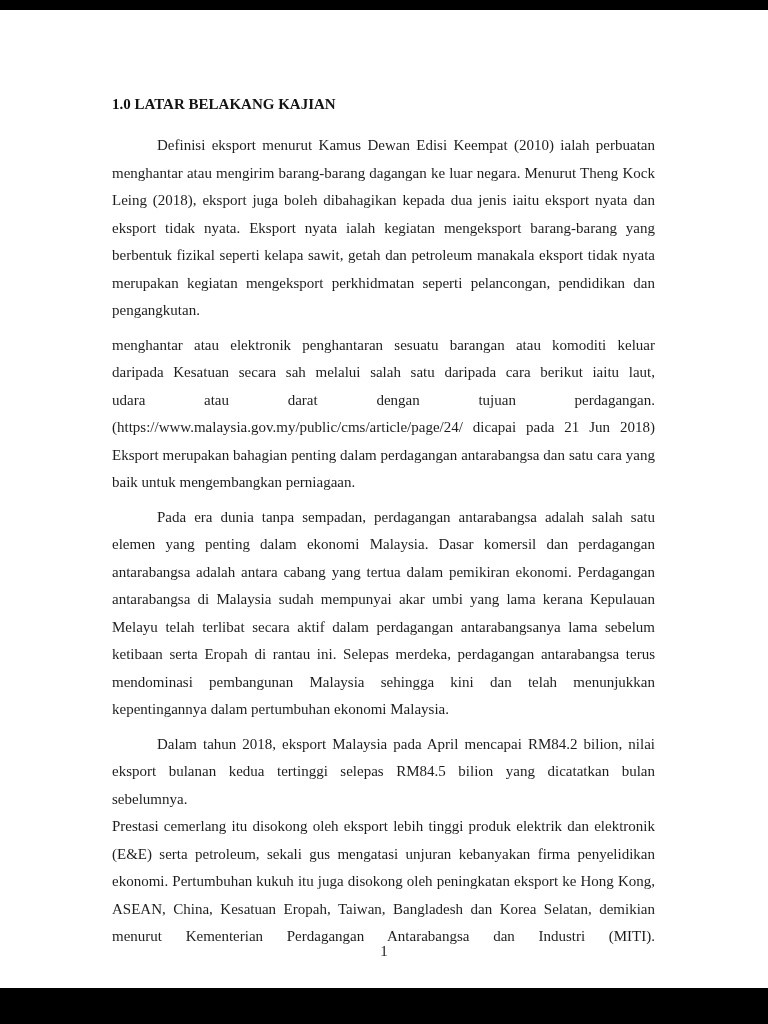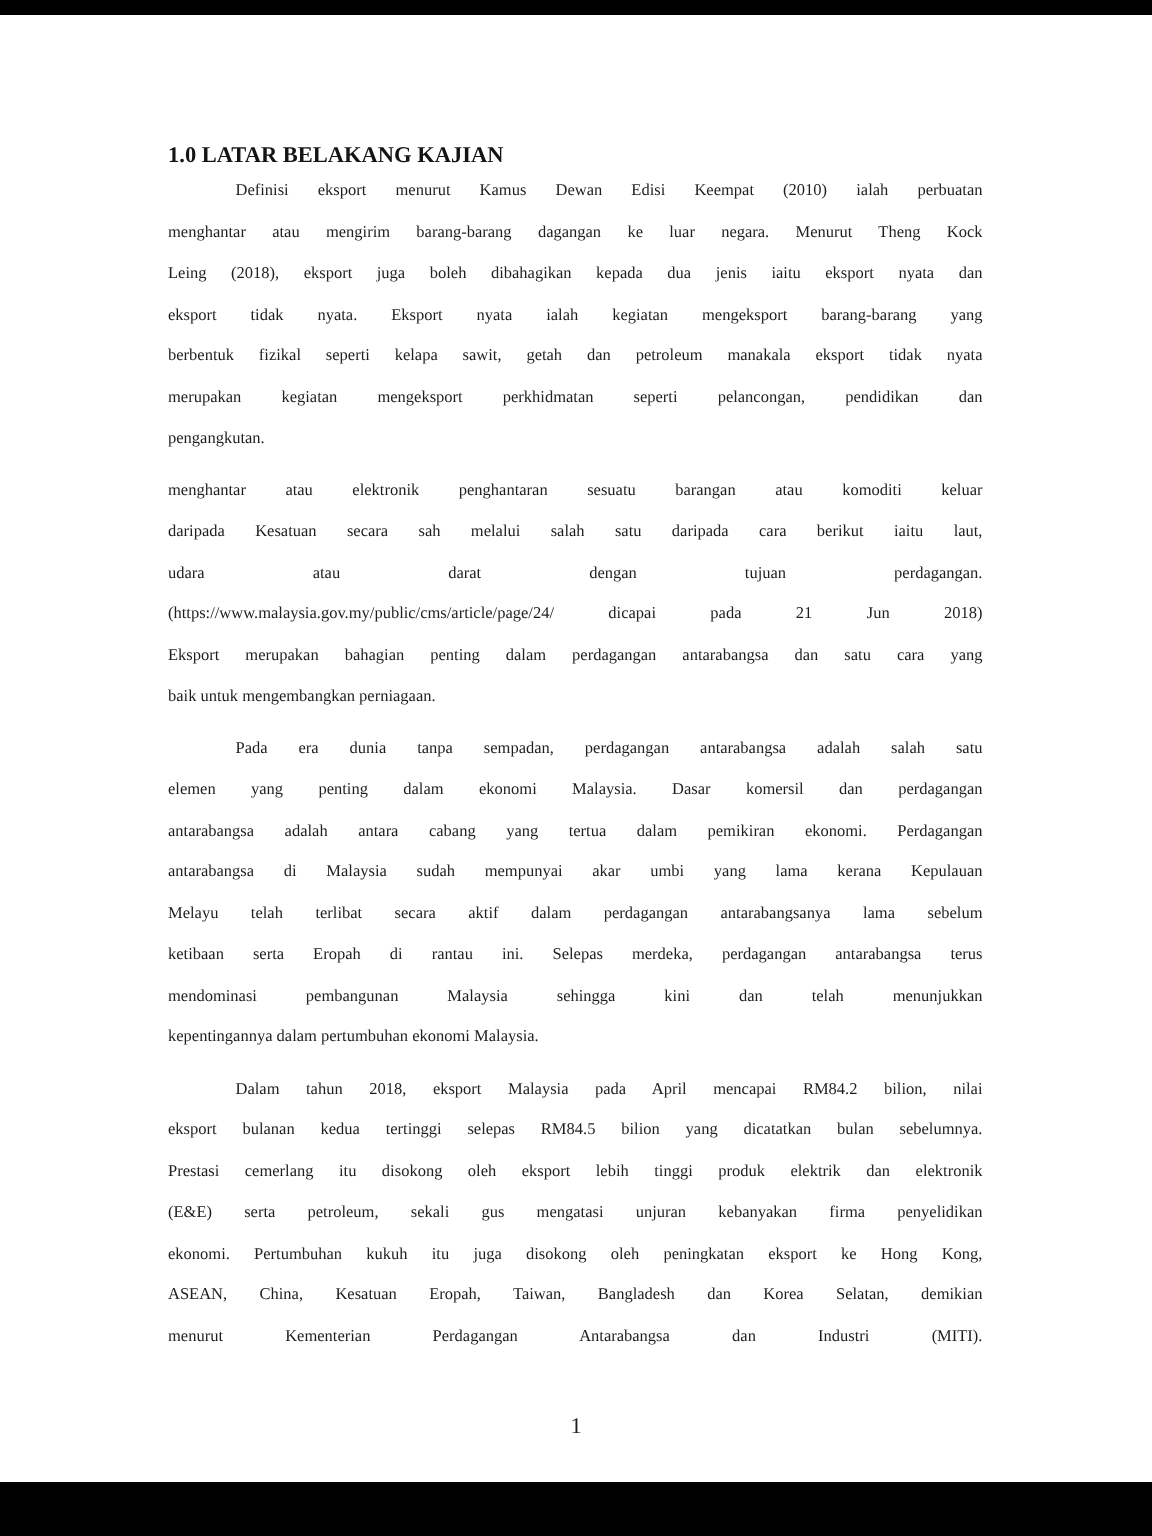--- a/index.html
+++ b/index.html
@@ -29,25 +29,26 @@
     background: #ffffff;
   }
   .content {
     padding: 84px 113px 0 112px;
   }
   .heading {
     font-size: 15px;
     font-weight: bold;
     line-height: 20px;
     color: #141414;
+    margin-bottom: 18px;
     text-align: left;
   }
   .para { margin-bottom: 7px; }
   .line {
-    font-size: 11px;
+    font-size: 15px;
     line-height: 27.5px;
     text-align: justify;
     text-align-last: justify;
     -moz-text-align-last: justify;
   }
   .line.first { text-indent: 45px; }
   .line.last {
     text-align-last: left;
     -moz-text-align-last: left;
   }

